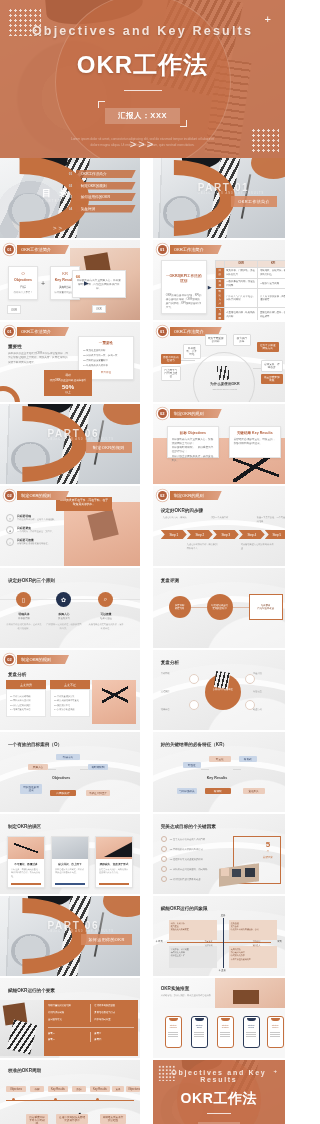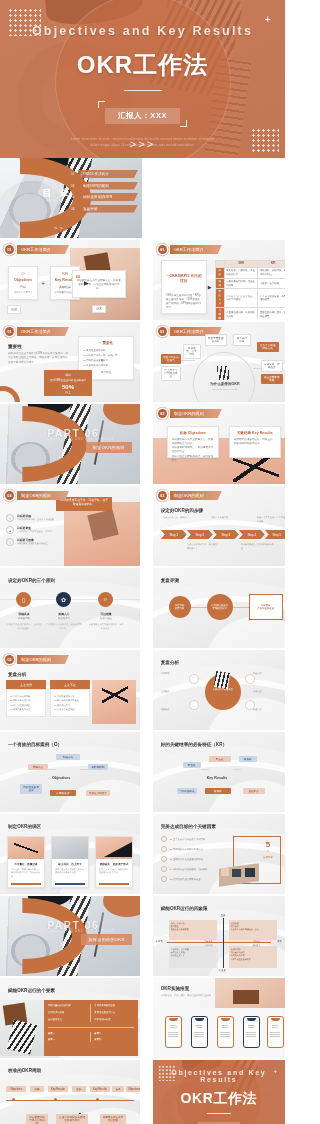--- a/index.html
+++ b/index.html
@@ -312,20 +312,33 @@
           <span class="toc-bar">如何运用你的OKR</span>
         </div>
         <div class="toc-item">
           <span class="toc-no">04</span>
           <span class="toc-bar">复盘评测</span>
         </div>
       </div>
       <div class="div-chev" style="left:38%;">&gt;&gt;</div>
     </div>
 
+    <div class="slide div-s">
+      <div class="photo-grey desk"></div>
+      <div class="blackswoosh" style="left:22%;width:30%;"></div>
+      <div class="stripe-note" style="left:46%;width:14%;"></div>
+      <div class="pen"></div>
+      <div class="arc-orange"></div>
+      <div class="arc-orange2"></div>
+      <div class="dial" style="left:8%;top:48%;width:28%;height:42%;background:radial-gradient(circle,#cfd3d7 0 60%,#b4b9bf 60% 100%);"></div>
+      <div class="div-part">PART 01</div>
+      <div class="div-sub">OBJECTIVES AND KEY RESULTS</div>
+      <div class="div-label">OKR工作法简介</div>
+      <div class="div-chev">&gt;&gt;</div>
+    </div>
   </div>
   <div class="gutter"></div>
 
   <div class="row">
     <div class="slide cs">
       <div class="bg"></div>
       <div class="tagbar">
         <span class="tagnum">01</span>
         <span class="tagtxt">OKR工作法简介</span>
       </div>

